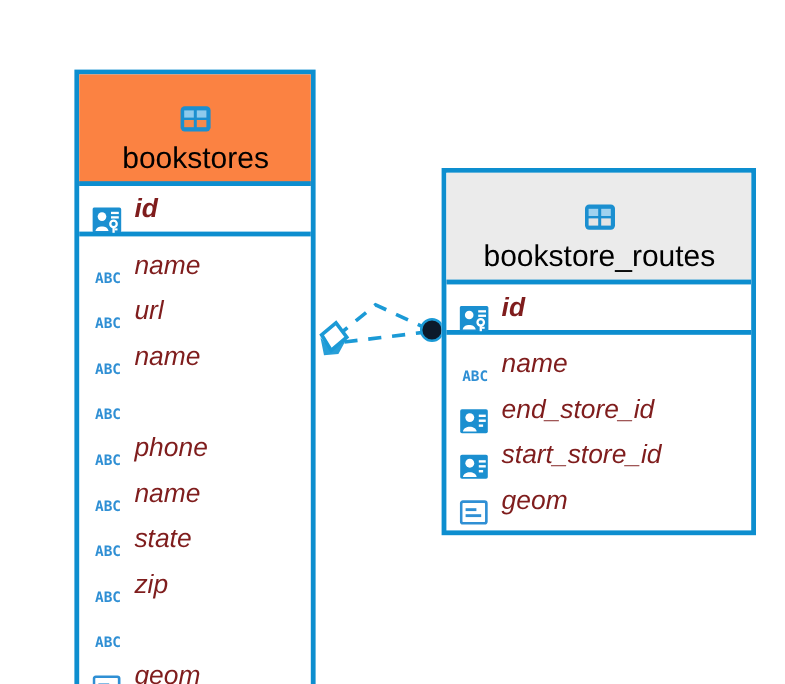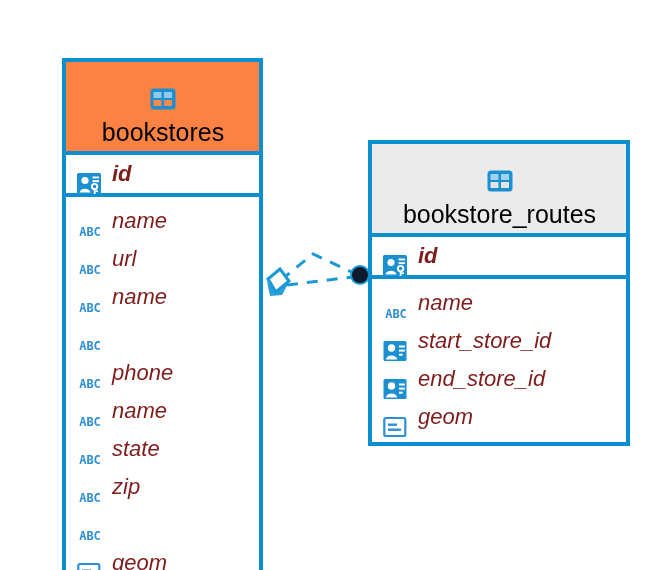--- a/index.html
+++ b/index.html
@@ -280,34 +280,34 @@
         <span class="icon">
           <svg width="26" height="22" viewBox="0 0 26 22">
             <rect x="0.5" y="1" width="23" height="20" rx="1.5" fill="#1b8fd0"></rect>
             <circle cx="8.5" cy="8" r="3.7" fill="#ffffff"></circle>
             <path d="M 2.8 19.5 C 3.5 14.3 13.5 14.3 14.2 19.5 Z" fill="#ffffff"></path>
             <rect x="16" y="5.5" width="5.8" height="2" fill="#ffffff"></rect>
             <rect x="16" y="9.6" width="5.8" height="2" fill="#ffffff"></rect>
             <rect x="16" y="13.7" width="3.6" height="2" fill="#ffffff"></rect>
           </svg>
         </span>
-        <span class="field-label">start_store_id</span>
+        <span class="field-label">end_store_id</span>
       </div>
       <div class="field">
         <span class="icon">
           <svg width="26" height="22" viewBox="0 0 26 22">
             <rect x="0.5" y="1" width="23" height="20" rx="1.5" fill="#1b8fd0"></rect>
             <circle cx="8.5" cy="8" r="3.7" fill="#ffffff"></circle>
             <path d="M 2.8 19.5 C 3.5 14.3 13.5 14.3 14.2 19.5 Z" fill="#ffffff"></path>
             <rect x="16" y="5.5" width="5.8" height="2" fill="#ffffff"></rect>
             <rect x="16" y="9.6" width="5.8" height="2" fill="#ffffff"></rect>
             <rect x="16" y="13.7" width="3.6" height="2" fill="#ffffff"></rect>
           </svg>
         </span>
-        <span class="field-label">end_store_id</span>
+        <span class="field-label">start_store_id</span>
       </div>
       <div class="field">
         <span class="icon">
           <svg width="26" height="22" viewBox="0 0 26 22">
             <rect x="1.3" y="2" width="21" height="18" rx="1.5" fill="#ffffff" stroke="#2f8fd4" stroke-width="2.2"></rect>
             <rect x="5" y="7.5" width="9" height="2.4" fill="#2f8fd4"></rect>
             <rect x="5" y="12.5" width="13" height="2.4" fill="#2f8fd4"></rect>
           </svg>
         </span>
         <span class="field-label">geom</span>

